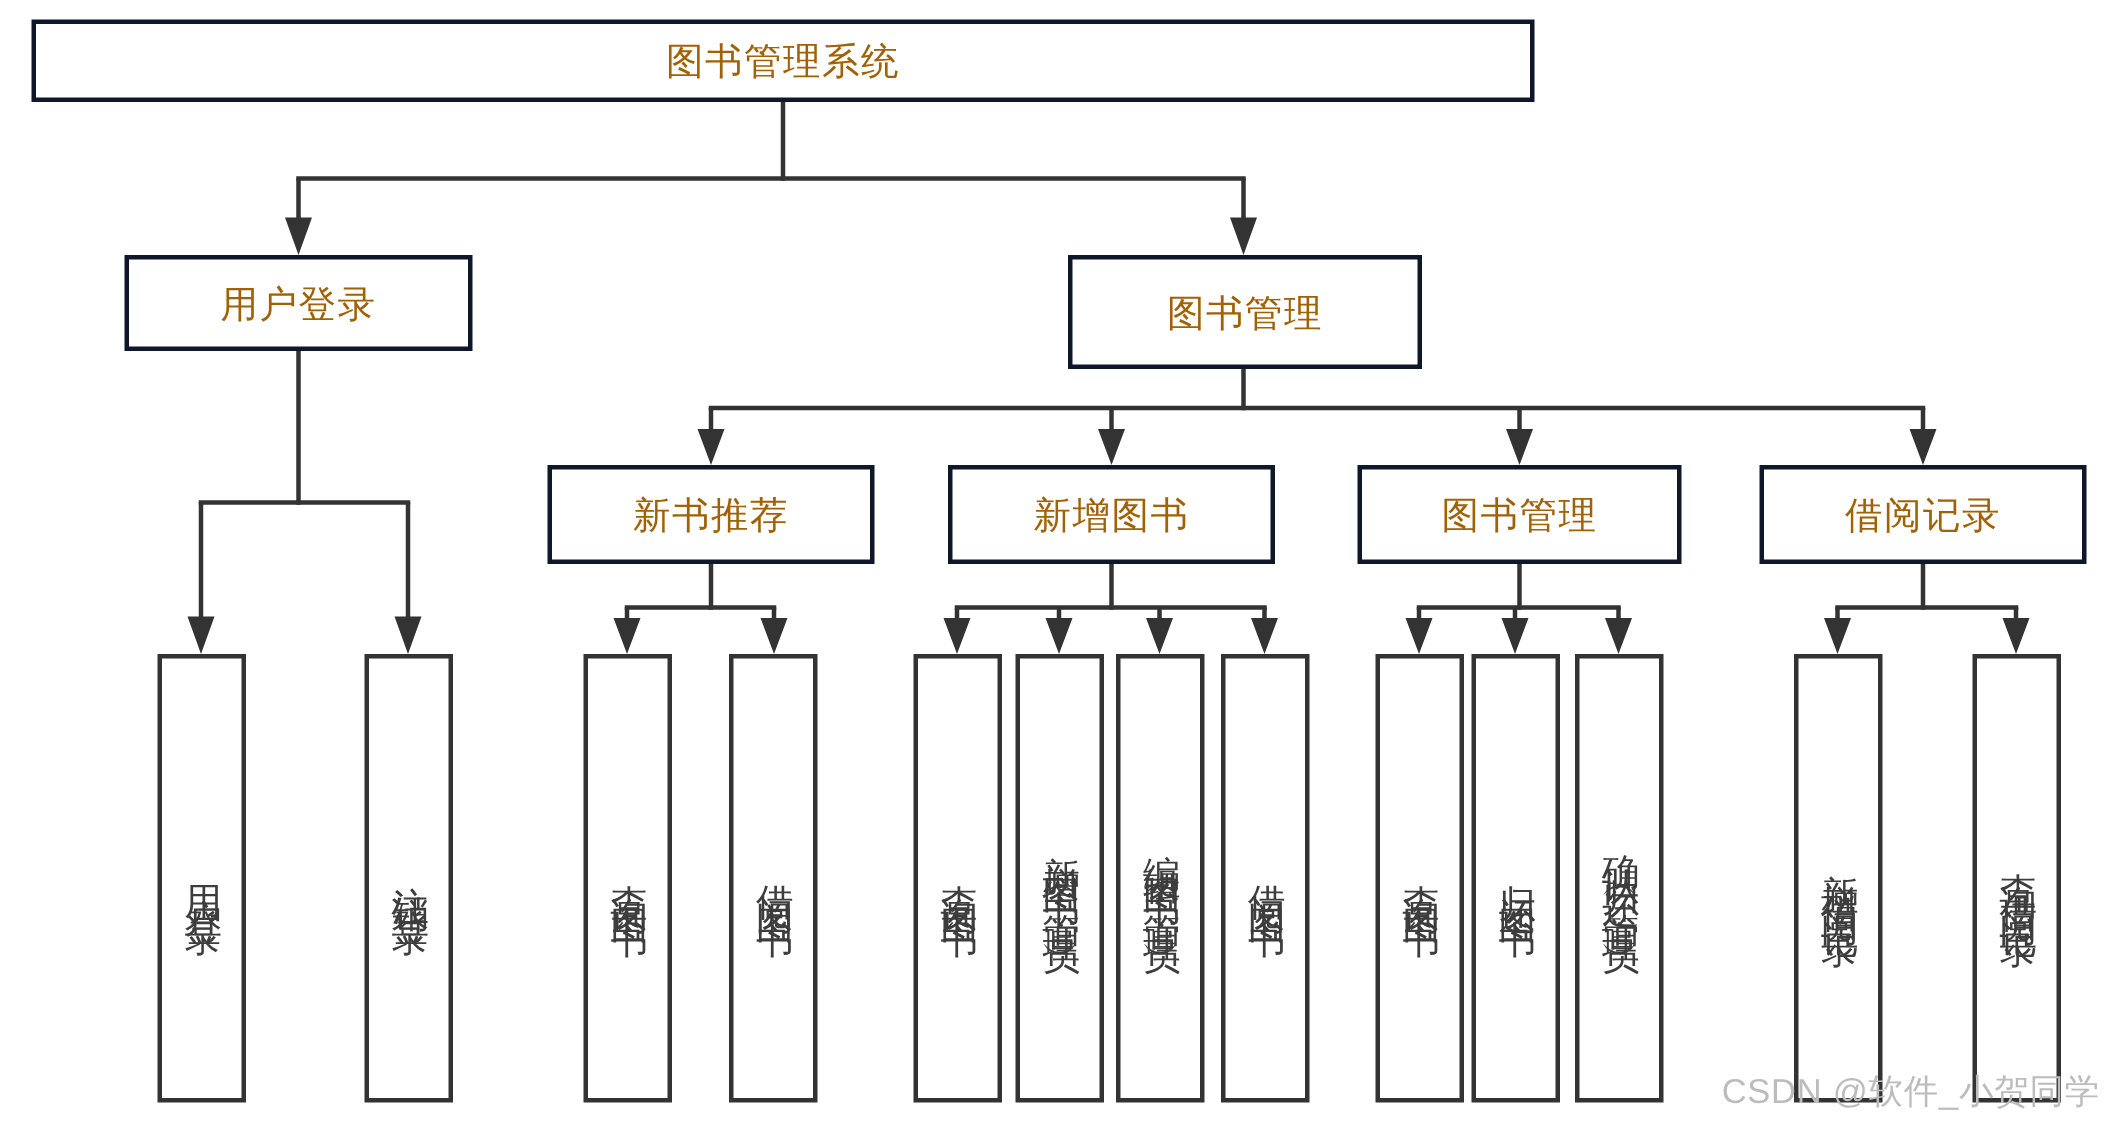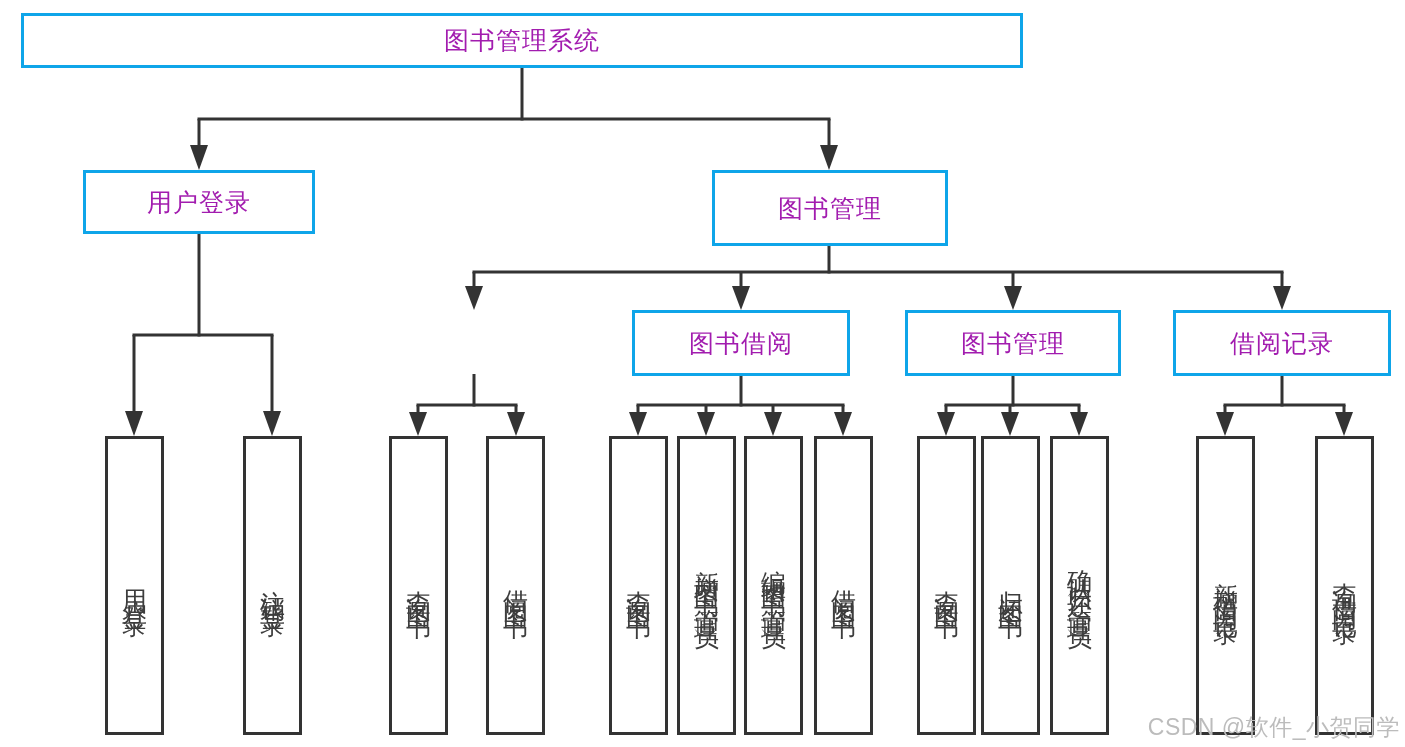--- a/index.html
+++ b/index.html
@@ -7,23 +7,23 @@
     position:relative;
     width:1405px; height:747px;
     background:#ffffff;
     font-family:"Liberation Sans", sans-serif;
     overflow:hidden;
   }
   #wires { position:absolute; left:0; top:0; width:1405px; height:747px; }
   .node {
     position:absolute;
     background:#ffffff;
-    border:3px solid #0ea5e9;
+    border:3px solid #0f172a;
     display:flex; align-items:center; justify-content:center;
-    color:#a21caf;
+    color:#a16207;
     font-size:25px;
     letter-spacing:1px;
     box-sizing:border-box;
     z-index:2;
   }
   .leaf {
     position:absolute;
     background:#ffffff;
     border:3px solid #333333;
     display:flex; align-items:center; justify-content:center;
@@ -118,21 +118,22 @@
       <path d="M1216 412 H1234 L1225 436 Z"></path>
       <path d="M1335 412 H1353 L1344 436 Z"></path>
     </g>
   </svg>
 
   <div class="node" style="left:21px; top:13px; width:1002px; height:55px;">图书管理系统</div>
 
   <div class="node" style="left:83px; top:170px; width:232px; height:64px;">用户登录</div>
   <div class="node" style="left:712px; top:170px; width:236px; height:76px;">图书管理</div>
 
-  <div class="node" style="left:632px; top:310px; width:218px; height:66px;">图书借阅</div>
+  <div class="node" style="left:365px; top:310px; width:218px; height:66px;">新书推荐</div>
+  <div class="node" style="left:632px; top:310px; width:218px; height:66px;">新增图书</div>
   <div class="node" style="left:905px; top:310px; width:216px; height:66px;">图书管理</div>
   <div class="node" style="left:1173px; top:310px; width:218px; height:66px;">借阅记录</div>
 
   <div class="leaf" style="left:105px;">
     <span>用户登录</span>
   </div>
   <div class="leaf" style="left:243px;">
     <span>注销登录</span>
   </div>
   <div class="leaf" style="left:389px;">

